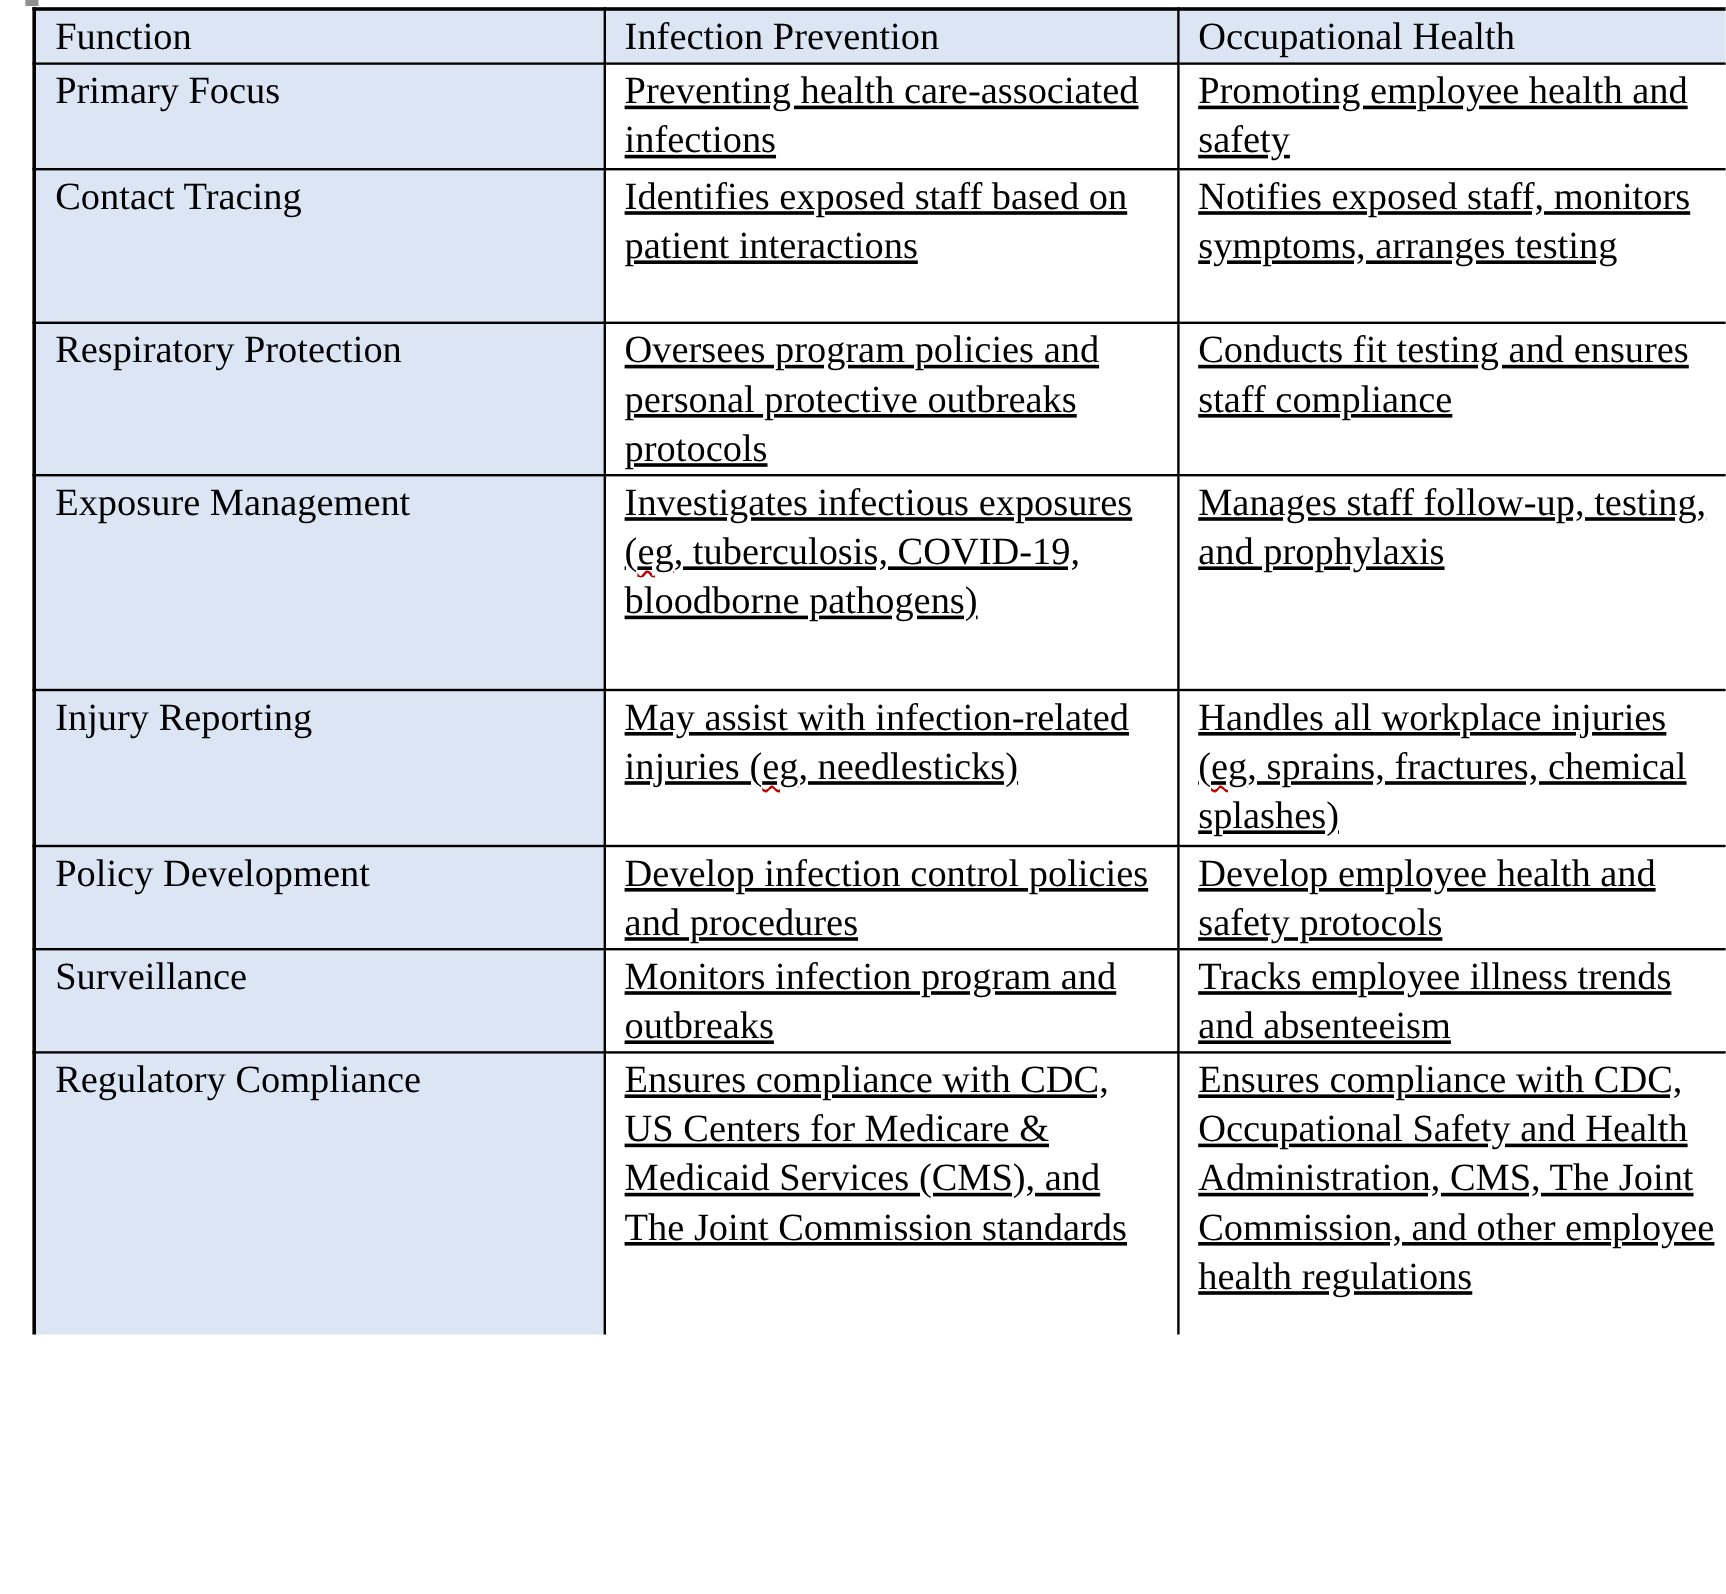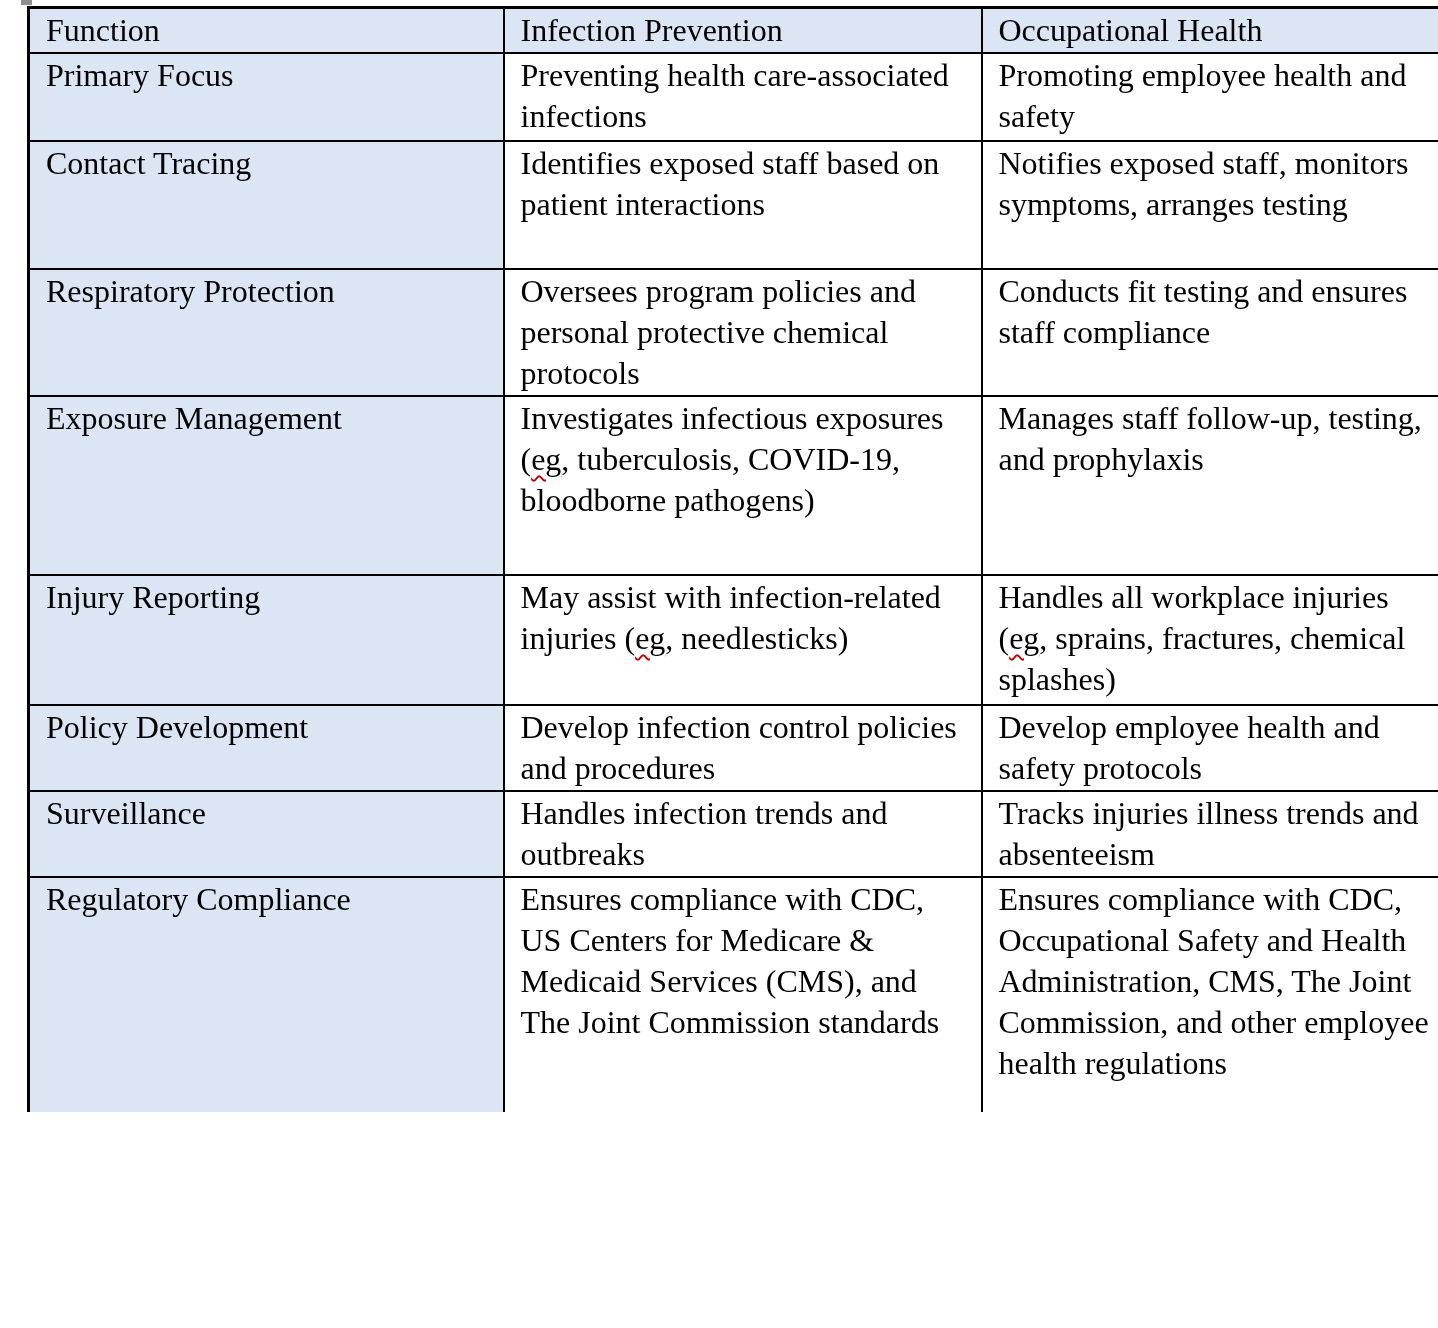--- a/index.html
+++ b/index.html
@@ -44,20 +44,21 @@
     color: #000000;
     padding: 1px 8px 1px 16px;
     overflow: hidden;
   }
   table.cmp th,
   table.cmp td.fn-cell {
     background: var(--cell-fill, #dbe5f4);
   }
   table.cmp td.body-cell {
     background: #ffffff;
+    text-decoration: underline;
   }
   .squiggle {
     text-decoration-line: underline;
     text-decoration-style: wavy;
     text-decoration-color: var(--squiggle-color, #c00000);
     text-decoration-thickness: 2px;
     text-underline-offset: 5px;
   }
 </style>
 </head>
@@ -87,21 +88,21 @@
 
       <tr style="height:128px;">
         <td class="fn-cell">Contact Tracing</td>
         <td class="body-cell"><span>Identifies exposed staff based on patient interactions</span><span class="squiggle"></span><span></span></td>
         <td class="body-cell"><span>Notifies exposed staff, monitors symptoms, arranges testing</span><span class="squiggle"></span><span></span></td>
       </tr>
 
 
       <tr style="height:120px;">
         <td class="fn-cell">Respiratory Protection</td>
-        <td class="body-cell"><span>Oversees program policies and personal protective chemical protocols</span><span class="squiggle"></span><span></span></td>
+        <td class="body-cell"><span>Oversees program policies and personal protective outbreaks protocols</span><span class="squiggle"></span><span></span></td>
         <td class="body-cell"><span>Conducts fit testing and ensures staff compliance</span><span class="squiggle"></span><span></span></td>
       </tr>
 
       <tr style="height:179px;">
         <td class="fn-cell">Exposure Management</td>
         <td class="body-cell"><span>Investigates infectious exposures (</span><span class="squiggle">eg</span><span>, tuberculosis, COVID-19, bloodborne pathogens)</span></td>
         <td class="body-cell"><span>Manages staff follow-up, testing, and prophylaxis</span><span class="squiggle"></span><span></span></td>
       </tr>
 
       <tr style="height:130px;">
@@ -112,22 +113,22 @@
 
       <tr style="height:85px;">
         <td class="fn-cell">Policy Development</td>
         <td class="body-cell"><span>Develop infection control policies and procedures</span><span class="squiggle"></span><span></span></td>
         <td class="body-cell"><span>Develop employee health and safety protocols</span><span class="squiggle"></span><span></span></td>
       </tr>
 
 
       <tr style="height:85px;">
         <td class="fn-cell">Surveillance</td>
-        <td class="body-cell"><span>Handles infection trends and outbreaks</span><span class="squiggle"></span><span></span></td>
-        <td class="body-cell"><span>Tracks injuries illness trends and absenteeism</span><span class="squiggle"></span><span></span></td>
+        <td class="body-cell"><span>Monitors infection program and outbreaks</span><span class="squiggle"></span><span></span></td>
+        <td class="body-cell"><span>Tracks employee illness trends and absenteeism</span><span class="squiggle"></span><span></span></td>
       </tr>
 
       <tr style="height:247px;">
         <td class="fn-cell">Regulatory Compliance</td>
         <td class="body-cell"><span>Ensures compliance with CDC, US Centers for Medicare &amp; Medicaid Services (CMS), and The Joint Commission standards</span><span class="squiggle"></span><span></span></td>
         <td class="body-cell"><span>Ensures compliance with CDC, Occupational Safety and Health Administration, CMS, The Joint Commission, and other employee health regulations</span><span class="squiggle"></span><span></span></td>
       </tr>
     </tbody>
   </table>
 </div>

